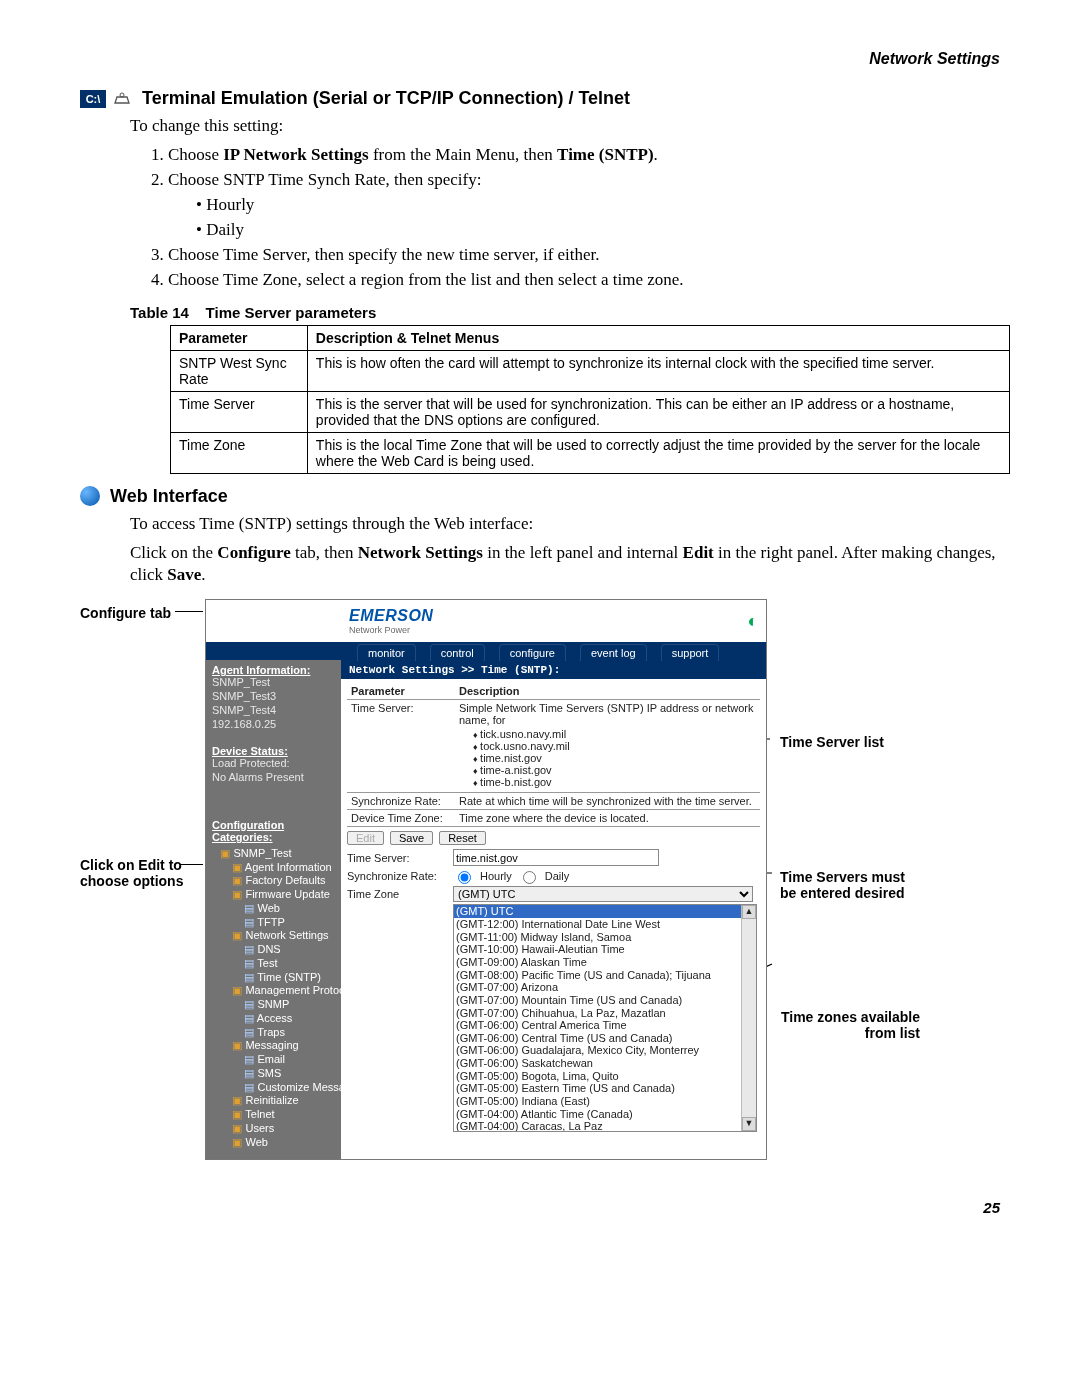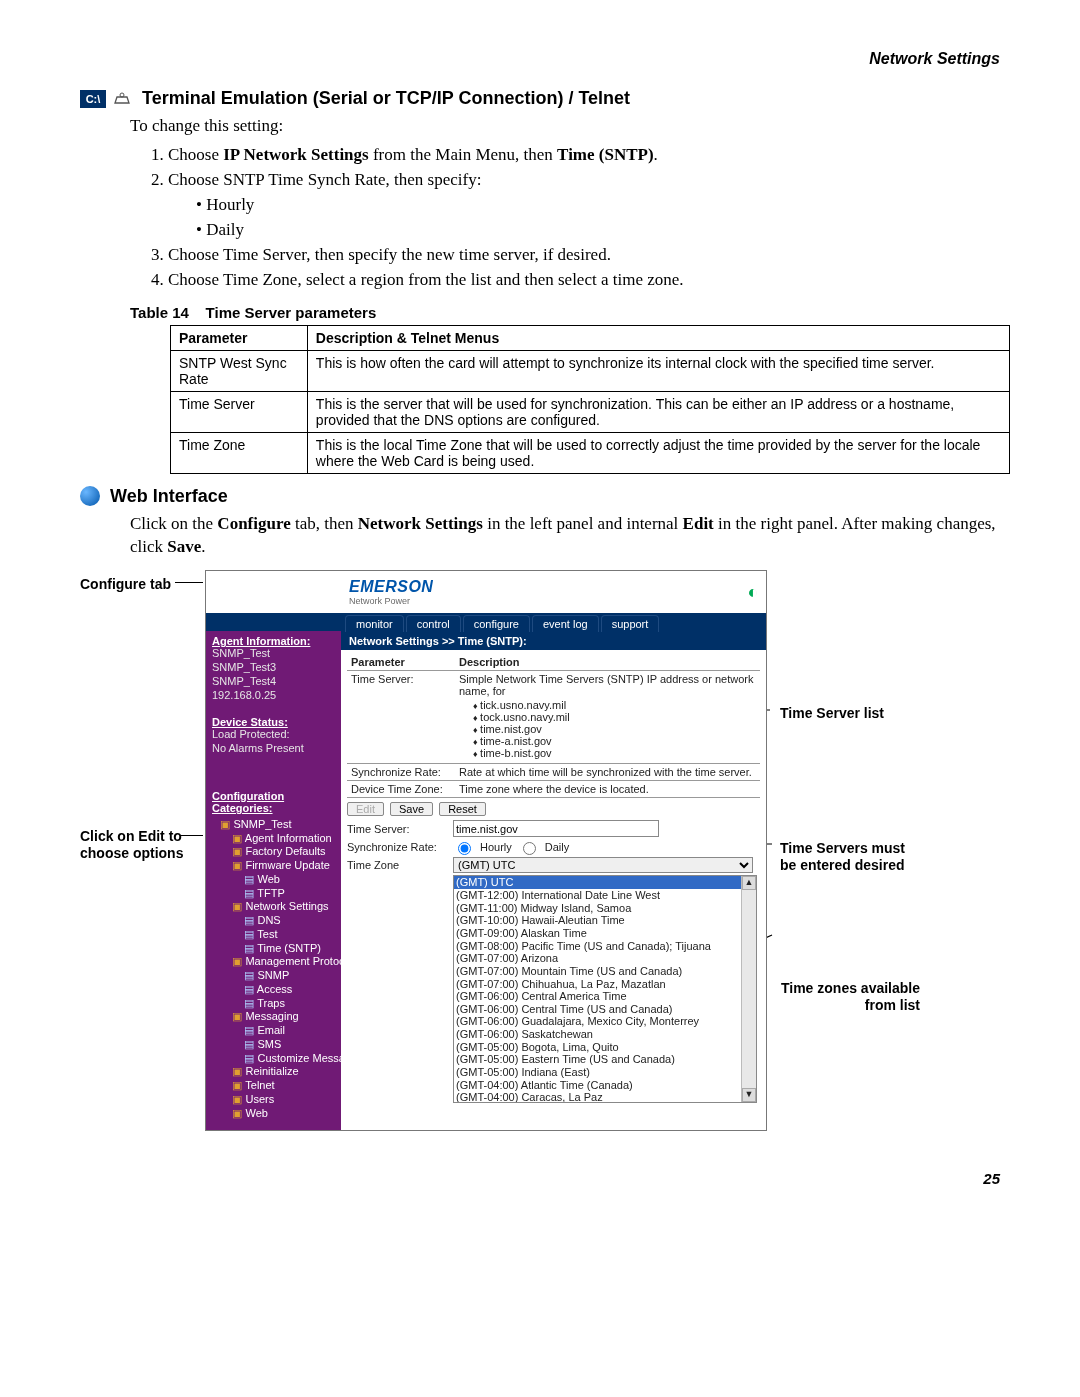--- a/index.html
+++ b/index.html
@@ -114,21 +114,21 @@
     top: 0;
     width: 560px;
     border: 1px solid #777;
     background: #fff;
   }
   .ss-top {
     display: flex;
   }
   .ss-sidebar {
     width: 135px;
-    background: #701a75;
+    background: #737373;
     color: #fff;
     font-size: 11px;
     padding-bottom: 8px;
   }
   .ss-side-sec {
     padding: 4px 6px 2px 6px;
   }
   .ss-side-head {
     color: #fff;
     font-weight: bold;
@@ -164,27 +164,29 @@
   }
   .ss-tab {
     color: #fff;
     font-size: 11px;
     padding: 2px 10px;
     border: 1px solid #1e4a80;
     border-bottom: none;
     border-radius: 4px 4px 0 0;
     background: #003067;
     cursor: pointer;
+    margin-left: 12px;
   }
   .ss-breadcrumb {
     background: #003067;
     color: #fff;
     font-size: 11px;
     font-weight: bold;
     padding: 3px 8px;
+    font-family: Liberation Mono, monospace;
   }
   .ss-content { padding: 4px 6px; font-size: 11px; color: #222; }
   table.desc-tbl { width: 100%; border-collapse: collapse; font-size: 11px; }
   table.desc-tbl th, table.desc-tbl td {
     border-bottom: 1px solid #999;
     text-align: left;
     padding: 2px 4px;
     vertical-align: top;
   }
   table.desc-tbl th { font-weight: bold; }
@@ -256,21 +258,21 @@
       <li>
         <span>Choose </span><b>IP Network Settings</b><span> from the Main Menu, then </span><b>Time (SNTP)</b><span>.</span>
       </li>
       <li>
         <span>Choose SNTP Time Synch Rate, then specify:</span>
         <ul class="bullets">
           <li>Hourly</li>
           <li>Daily</li>
         </ul>
       </li>
-      <li>Choose Time Server, then specify the new time server, if desired.</li>
+      <li>Choose Time Server, then specify the new time server, if either.</li>
       <li>Choose Time Zone, select a region from the list and then select a time zone.</li>
     </ol>
   </div>
 
   <div class="table-caption">
     <span>Table 14</span>&nbsp;&nbsp;&nbsp;
     <span>Time Server parameters</span>
   </div>
   <table class="param-table">
     <thead>
@@ -293,20 +295,21 @@
           <td>This is the local Time Zone that will be used to correctly adjust the time provided by the server for the locale where the Web Card is being used.</td>
         </tr>
       </tbody>
   </table>
 
   <div class="subsec-head">
     <span class="globe-icon"></span>
     <span class="sec-title">Web Interface</span>
   </div>
   <div class="body-text">
+    <p>To access Time (SNTP) settings through the Web interface:</p>
     <p>
       <span>Click on the </span><b>Configure</b><span> tab, then </span><b>Network Settings</b><span> in the left panel and internal </span><b>Edit</b><span> in the right panel. After making changes, click </span><b>Save</b><span>.</span>
     </p>
   </div>
 
   <div class="figure-wrap" style="height:580px;">
 
     <div class="callout" style="left:0; top:6px; width:110px;">Configure tab</div>
     <div class="callout-line" style="left:95px; top:12px; width:28px;"></div>
 

